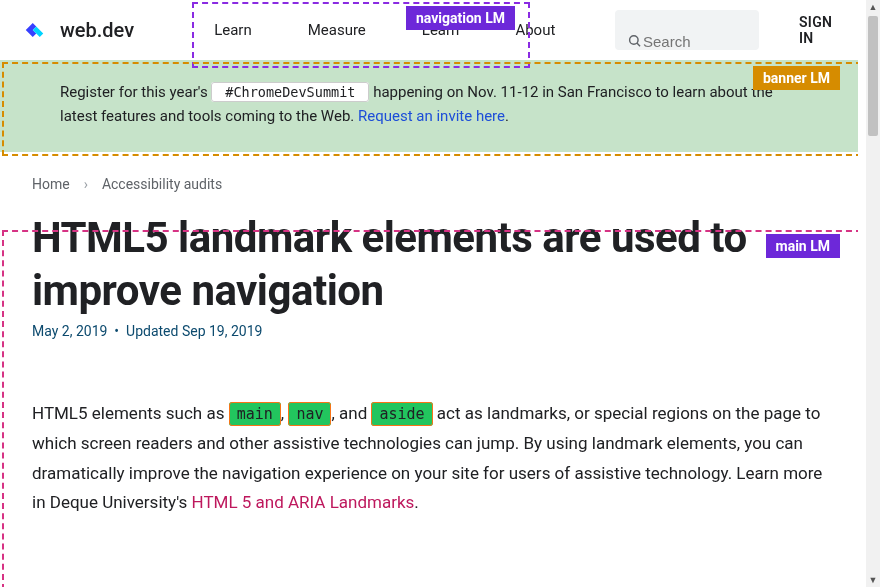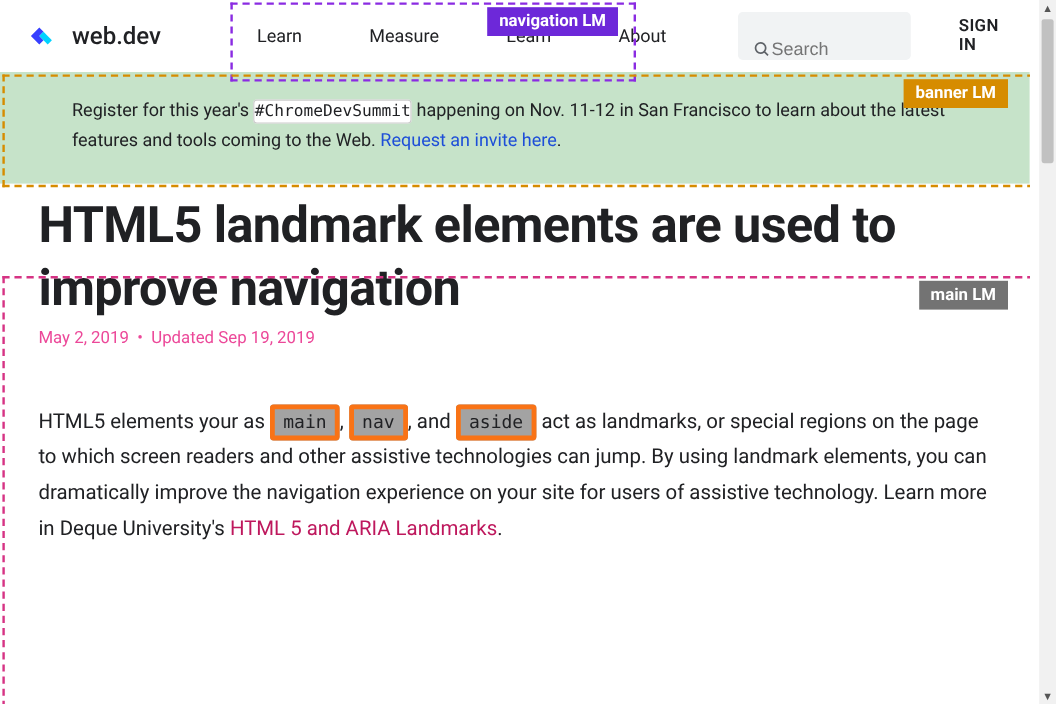--- a/index.html
+++ b/index.html
@@ -16,42 +16,42 @@
 .logo { display:flex; align-items:center; gap:8px; }
 .logo svg { width: 28px; height: 22px; }
 .logo-text { font-size: 20px; font-weight: 500; color:#202124; }
 .nav { display:flex; align-items:flex-start; height:60px; margin-left: 40px; position:relative; }
 .nav a { padding: 0 28px; font-size: 15px; color:#202124; text-decoration:none; line-height:60px; display:inline-block; }
 .searchbox { display:flex; align-items:flex-end; background:#f1f3f4; border-radius:4px; height:40px; width:200px; padding:0 12px; margin-left: 8px; }
 .searchbox input { border:none; background:transparent; outline:none; font-size:15px; color:#5f6368; width:100%; }
 .signin { font-size:14px; font-weight:600; color:#202124; margin-left: 28px; letter-spacing:0.3px; }
 
 .banner { background:#c6e3c9; padding: 20px 60px 24px 60px; font-size:15px; line-height:1.6; color:#202124; position:relative; }
-.hashtag { background:#fff; border:1px solid #ccc; border-radius:3px; padding:1px 0; font-family: Menlo, Consolas, monospace; font-size:13.5px; }
+.hashtag { background:#fff; border:1px solid #ccc; border-radius:3px; padding:1px 13px; font-family: Menlo, Consolas, monospace; font-size:13.5px; }
 .banner a { color:#1d4ed8; text-decoration:none; }
 
 .breadcrumb { display:flex; align-items:center; gap:14px; padding: 24px 32px 10px 32px; font-size:14px; color:#5f6368; }
 .breadcrumb .sep { color:#9aa0a6; font-size:14px; }
 
 .main { padding: 10px 32px 40px 32px; position:relative; }
 h1 { font-size: 42px; font-weight: 700; line-height:1.25; letter-spacing:-0.5px; margin-bottom: 6px; }
-.dates { font-size:14px; color:#ec4899; margin-bottom: 48px; }
+.dates { font-size:14px; color:#0c4a6e; margin-bottom: 60px; }
 .body-text { font-size:17px; line-height:1.75; color:#202124; }
-.body-text code { background:#a3a3a3; border:4px solid #f97316; border-radius:3px; padding:2px 7px; font-family: Menlo, Consolas, monospace; font-size:15px; }
+.body-text code { background:#22c55e; border:1px solid #f97316; border-radius:3px; padding:2px 7px; font-family: Menlo, Consolas, monospace; font-size:15px; }
 .body-text a { color:#be185d; text-decoration:none; }
 
 
 .lm-box { position:absolute; border:2px dashed; pointer-events:none; }
 .lm-label { position:absolute; font-size:14px; font-weight:700; color:#fff; padding:4px 10px; white-space:nowrap; pointer-events:none; }
 .lm-nav-box { border-color:#8a2be2; top:2px; left:192px; width:338px; height:66px; }
 .lm-nav-label { background:#6d28d9; top:6px; left:406px; }
 .lm-banner-box { border-color:#d68c00; top:62px; left:2px; width:860px; height:94px; }
 .lm-banner-label { background:#d68c00; top:66px; right:18px; }
 .lm-main-box { border-color:#d63384; top:230px; left:2px; width:860px; height:360px; }
-.lm-main-label { background:#737373; top:234px; right:18px; }
+.lm-main-label { background:#6d28d9; top:234px; right:18px; }
 </style>
 </head>
 <body>
 
 <div class="viewport">
 
   <div class="topbar">
     <div class="logo">
       <svg viewBox="0 0 32 24">
           <path d="M2 12 L10 4 L14 8 L10 12 L14 16 L10 20 Z" fill="#3740ff"></path>
@@ -76,32 +76,37 @@
     <div class="signin">SIGN IN</div>
   </div>
 
   <div class="banner">
     <span>Register for this year's </span>
     <span class="hashtag">#ChromeDevSummit</span>
     <span> happening on Nov. 11-12 in San Francisco to learn about the latest features and tools coming to the Web. </span>
     <a href="#">Request an invite here</a><span>.</span>
   </div>
 
+  <div class="breadcrumb">
+    <span>Home</span>
+    <span class="sep">›</span>
+    <span>Accessibility audits</span>
+  </div>
 
   <div class="main">
     <h1>HTML5 landmark elements are used to improve navigation</h1>
     <div class="dates">
       <span>May 2, 2019</span>
       <span> &nbsp;•&nbsp; </span>
       <span>Updated</span>
       <span> </span>
       <span>Sep 19, 2019</span>
     </div>
     <p class="body-text">
-      <span>HTML5 elements your as </span>
+      <span>HTML5 elements such as </span>
       <code>main</code><span>, </span>
       <code>nav</code><span>, and </span>
       <code>aside</code><span> act as landmarks, or special regions on the page to which screen readers and other assistive technologies can jump. By using landmark elements, you can dramatically improve the navigation experience on your site for users of assistive technology. Learn more in Deque University's </span>
       <a href="#">HTML 5 and ARIA Landmarks</a><span>.</span>
     </p>
   </div>
 
   <div class="lm-box lm-nav-box"></div>
   <div class="lm-label lm-nav-label">navigation LM</div>
   <div class="lm-box lm-banner-box"></div>

